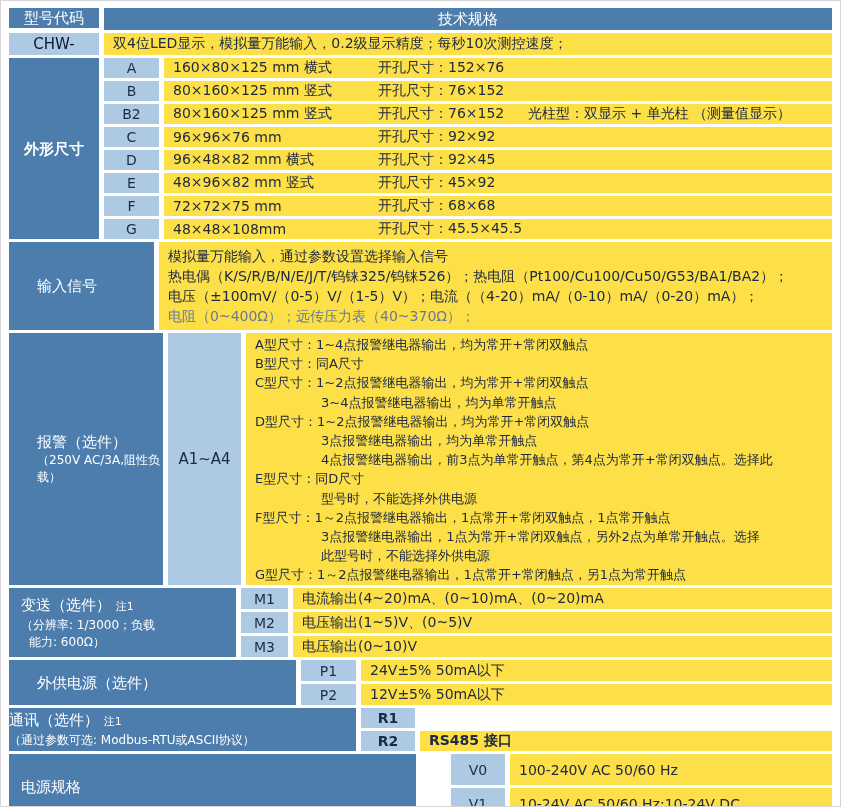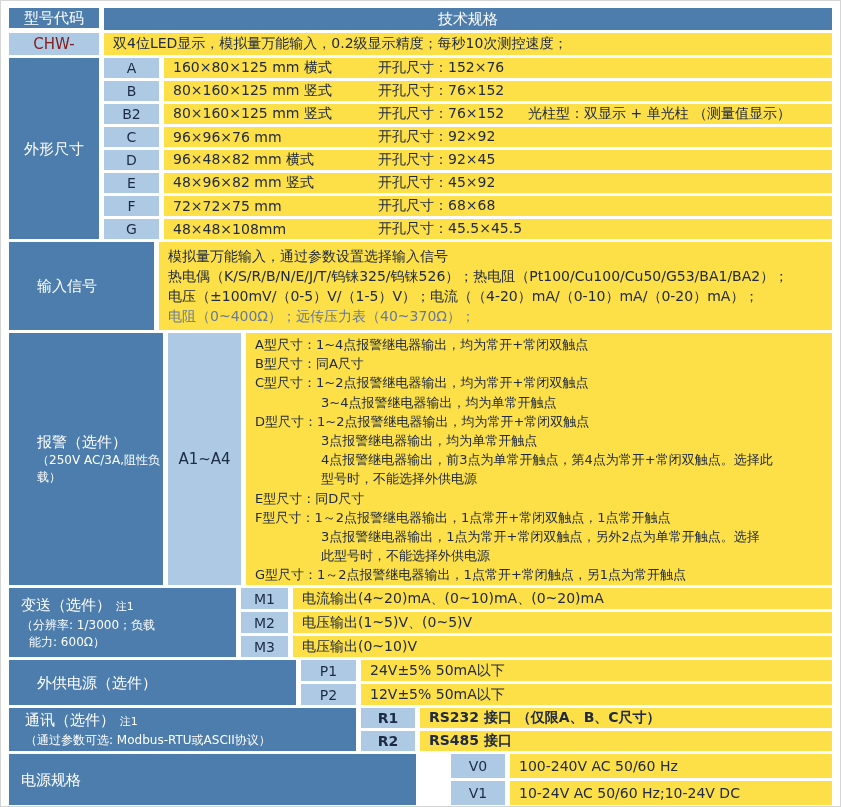--- a/index.html
+++ b/index.html
@@ -32,21 +32,21 @@
   .row:last-child { margin-bottom:0; }
 
   
   .hdr-label { background:#4d7dac; color:#fff; width:90px; height:20px;
     display:flex; align-items:center; justify-content:center; font-size:15px; margin-right:5px; }
   .hdr-spec  { background:#4d7dac; color:#fff; flex:1; height:22px;
     display:flex; align-items:center; justify-content:center; font-size:15px; }
 
   
   .chw { background:#aec9e3; width:90px; height:22px; font-size:15px;
-    display:flex; align-items:center; justify-content:center; margin-right:5px; color:#7f1d1d; }
+    display:flex; align-items:center; justify-content:center; margin-right:5px; color:#0f172a; }
   .chw-desc { height:22px; }
 
   
   .dim-lbl { width:90px; align-items:center; }
   .dim-row { height:20px; }
   .dim-code { width:55px; height:20px; }
   .dim-cell { height:20px; }
   .dim-size { flex:none; width:205px; }
   .dim-hole { flex:none; width:150px; }
   .dim-extra { flex:none; }
@@ -64,44 +64,44 @@
   .alarm-cell { display:block; padding:2px 0 0 9px; font-size:13px; line-height:19.2px; white-space:nowrap; }
   .aline.ind { padding-left:66px; }
 
   
   .tx-lbl { width:227px; padding-left:12px; }
   .tx-code { width:47px; }
   .tx-row { height:21px; }
   .ep-lbl { width:287px; padding-left:28px; }
   .ep-code { width:55px; }
   .ep-row { height:21px; }
-  .cm-lbl { width:347px; padding-left:16px; }
+  .cm-lbl { width:347px; padding-left:0; }
   .cm-code { width:54px; }
   .cm-row { height:20px;font-weight:bold; }
   .pw-lbl { width:407px; padding-left:12px; }
   .pw-code { width:54px; }
-  .pw-row { height:24px;padding-left:30px; }
+  .pw-row { height:31px;padding-left:30px; }
 </style>
 </head>
 <body>
 
 <div class="page">
 
   <div class="sec">
     <div class="hdr-label">型号代码</div>
     <div class="hdr-spec">技术规格</div>
   </div>
 
   <div class="sec">
     <div class="chw">CHW-</div>
     <div class="cell chw-desc">双4位LED显示，模拟量万能输入，0.2级显示精度；每秒10次测控速度；</div>
   </div>
 
   <div class="sec">
-    <div class="lbl dim-lbl" style="justify-content:center; align-items:center;">外形尺寸</div>
+    <div class="lbl dim-lbl" style="justify-content:center; align-items:center;font-weight:bold;">外形尺寸</div>
     <div class="rows">
       <div class="row dim-row">
         <div class="code dim-code">A</div>
         <div class="cell dim-cell">
             <span class="dim-size">160×80×125 mm 横式</span>
             <span class="dim-hole">开孔尺寸：152×76</span>
           </div>
       </div>
       <div class="row dim-row">
         <div class="code dim-code">B</div>
@@ -173,22 +173,22 @@
     </div>
     <div class="code alarm-code">A1~A4</div>
     <div class="cell alarm-cell">
       <div class="aline">A型尺寸：1~4点报警继电器输出，均为常开+常闭双触点</div>
       <div class="aline">B型尺寸：同A尺寸</div>
       <div class="aline">C型尺寸：1~2点报警继电器输出，均为常开+常闭双触点</div>
       <div class="aline ind">3~4点报警继电器输出，均为单常开触点</div>
       <div class="aline">D型尺寸：1~2点报警继电器输出，均为常开+常闭双触点</div>
       <div class="aline ind">3点报警继电器输出，均为单常开触点</div>
       <div class="aline ind">4点报警继电器输出，前3点为单常开触点，第4点为常开+常闭双触点。选择此</div>
+      <div class="aline">E型尺寸：同D尺寸</div>
       <div class="aline ind">型号时，不能选择外供电源</div>
-      <div class="aline">E型尺寸：同D尺寸</div>
       <div class="aline">F型尺寸：1～2点报警继电器输出，1点常开+常闭双触点，1点常开触点</div>
       <div class="aline ind">3点报警继电器输出，1点为常开+常闭双触点，另外2点为单常开触点。选择</div>
       <div class="aline ind">此型号时，不能选择外供电源</div>
       <div class="aline">G型尺寸：1～2点报警继电器输出，1点常开+常闭触点，另1点为常开触点</div>
     </div>
   </div>
 
   <div class="sec">
     <div class="lbl tx-lbl">
       <div><span>变送（选件）</span> <span class="note">注1</span></div>
@@ -226,21 +226,20 @@
   </div>
 
   <div class="sec">
     <div class="lbl cm-lbl">
       <div><span>通讯（选件）</span> <span class="note">注1</span></div>
       <div class="sub">（通过参数可选: Modbus-RTU或ASCII协议）</div>
     </div>
     <div class="rows">
       <div class="row cm-row">
         <div class="code cm-code">R1</div>
-        <div class="cell">RS232 接口 （仅限A、B、C尺寸）</div>
       </div>
       <div class="row cm-row">
         <div class="code cm-code">R2</div>
         <div class="cell">RS485 接口</div>
       </div>
     </div>
   </div>
 
   <div class="sec">
     <div class="lbl pw-lbl">电源规格</div>

